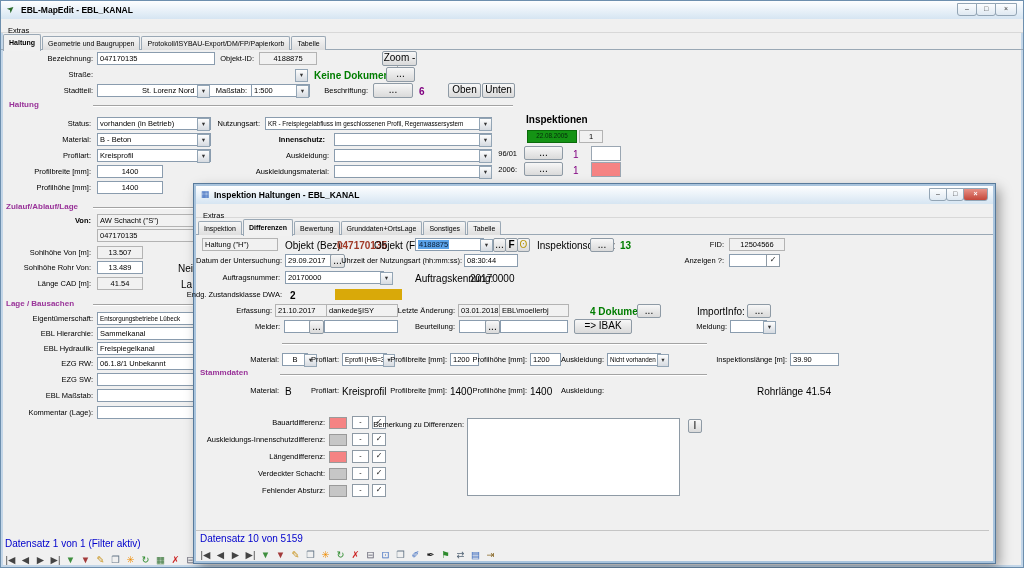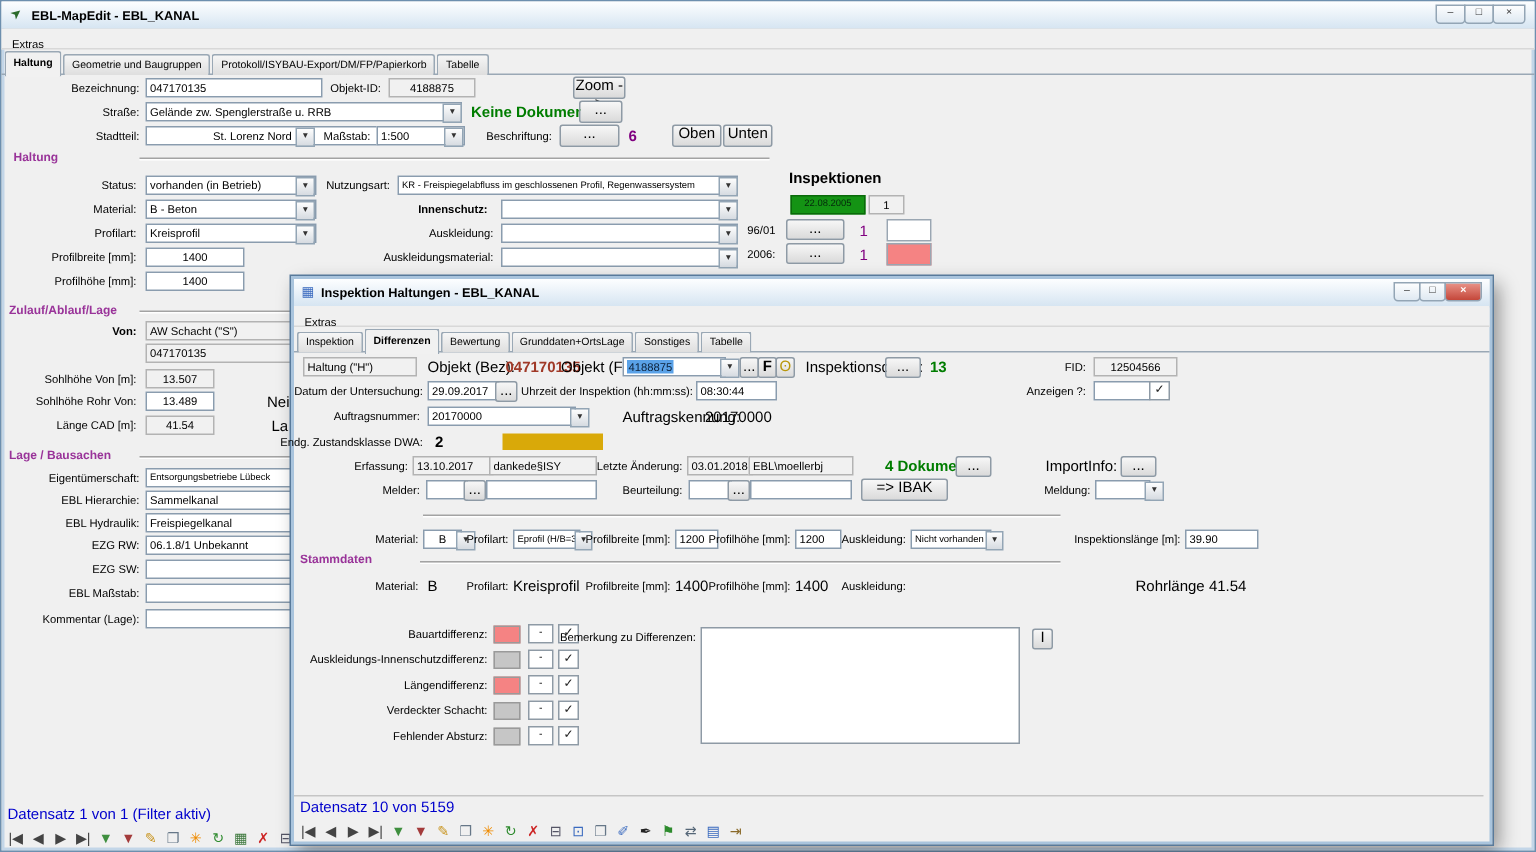--- a/index.html
+++ b/index.html
@@ -77,21 +77,20 @@
   </div>
   <div class="tabstrip" style="top:31px;"><span class="tab active">Haltung</span><span class="tab">Geometrie und Baugruppen</span><span class="tab">Protokoll/ISYBAU-Export/DM/FP/Papierkorb</span><span class="tab">Tabelle</span></div>
 
   <span class="l" style="right:930px;top:53px;">Bezeichnung:</span>
   <div class="f" style="left:96px;top:51px;width:112px;">047170135</div>
   <span class="l" style="right:769px;top:53px;">Objekt-ID:</span>
   <div class="f ro ctr" style="left:258px;top:51px;width:52px;">4188875</div>
   <div class="btn" style="left:381px;top:50px;width:33px;">Zoom -&gt;</div>
 
   <span class="l" style="right:930px;top:69px;">Straße:</span>
-  <div class="f" style="left:96px;top:67px;width:205px;">Gelände zw. Spenglerstraße u. RRB</div>
   <div class="dd" style="left:294px;top:68px;">▼</div>
   <span class="t green" style="left:313px;top:69px;">Keine Dokumente:</span>
   <div class="btn" style="left:385px;top:66px;width:27px;">...</div>
 
   <span class="l" style="right:930px;top:85px;">Stadtteil:</span>
   <div class="f" style="left:96px;top:83px;width:108px;padding-left:44px;">St. Lorenz Nord</div>
   <div class="dd" style="left:196px;top:84px;">▼</div>
   <span class="l" style="right:776px;top:85px;">Maßstab:</span>
   <div class="f" style="left:250px;top:83px;width:53px;">1:500</div>
   <div class="dd" style="left:295px;top:84px;">▼</div>
@@ -205,38 +204,38 @@
   <div class="btn" style="left:321px;top:52px;width:11px;height:12px;line-height:11px;color:#b8960a;">ʘ</div>
   <span class="t" style="left:341px;top:54px;">Inspektionsdaten:</span>
   <div class="btn" style="left:394px;top:52px;width:22px;height:12px;line-height:11px;">...</div>
   <span class="t green" style="left:424px;top:54px;">13</span>
   <span class="l" style="right:269px;top:54px;">FID:</span>
   <div class="f ro ctr" style="left:533px;top:52px;width:50px;">12504566</div>
 
   <span class="l" style="right:711px;top:70px;">Datum der Untersuchung:</span>
   <div class="f" style="left:89px;top:68px;width:42px;">29.09.2017</div>
   <div class="btn" style="left:134px;top:68px;width:13px;height:12px;line-height:11px;">...</div>
-  <span class="l" style="right:531px;top:70px;">Uhrzeit der Inspektion (hh:mm:ss):</span>
+  <span class="l" style="right:531px;top:70px;">Uhrzeit der Nutzungsart (hh:mm:ss):</span>
   <div class="f" style="left:268px;top:68px;width:48px;">08:30:44</div>
   <span class="l" style="right:269px;top:70px;">Anzeigen ?:</span>
   <div class="f" style="left:533px;top:68px;width:32px;"></div>
   <div class="cb" style="left:570px;top:68px;">✓</div>
 
   <span class="l" style="right:713px;top:87px;">Auftragsnummer:</span>
   <div class="f" style="left:89px;top:85px;width:93px;">20170000</div>
   <div class="dd" style="left:184px;top:86px;">▼</div>
   <span class="t" style="left:219px;top:87px;">Auftragskennung:</span>
   <span class="t" style="left:274px;top:87px;">20170000</span>
 
   <span class="l" style="right:711px;top:104px;">Endg. Zustandsklasse DWA:</span>
   <span class="t b" style="left:94px;top:104px;">2</span>
   <div class="ybar" style="left:139px;top:103px;width:67px;height:11px;"></div>
 
   <span class="l" style="right:721px;top:120px;">Erfassung:</span>
-  <div class="f ro" style="left:79px;top:118px;width:48px;">13.10.2017</div>
+  <div class="f ro" style="left:79px;top:118px;width:48px;">21.10.2017</div>
   <div class="f ro" style="left:130px;top:118px;width:66px;">dankede§ISY</div>
   <span class="l" style="right:538px;top:120px;">Letzte Änderung:</span>
   <div class="f ro" style="left:262px;top:118px;width:38px;">03.01.2018</div>
   <div class="f ro" style="left:303px;top:118px;width:64px;">EBL\moellerbj</div>
   <span class="t green" style="left:394px;top:120px;">4 Dokumente</span>
   <div class="btn" style="left:441px;top:118px;width:22px;height:12px;line-height:11px;">...</div>
   <span class="t" style="left:501px;top:120px;">ImportInfo:</span>
   <div class="btn" style="left:551px;top:118px;width:22px;height:12px;line-height:11px;">...</div>
 
   <span class="l" style="right:713px;top:136px;">Melder:</span>

